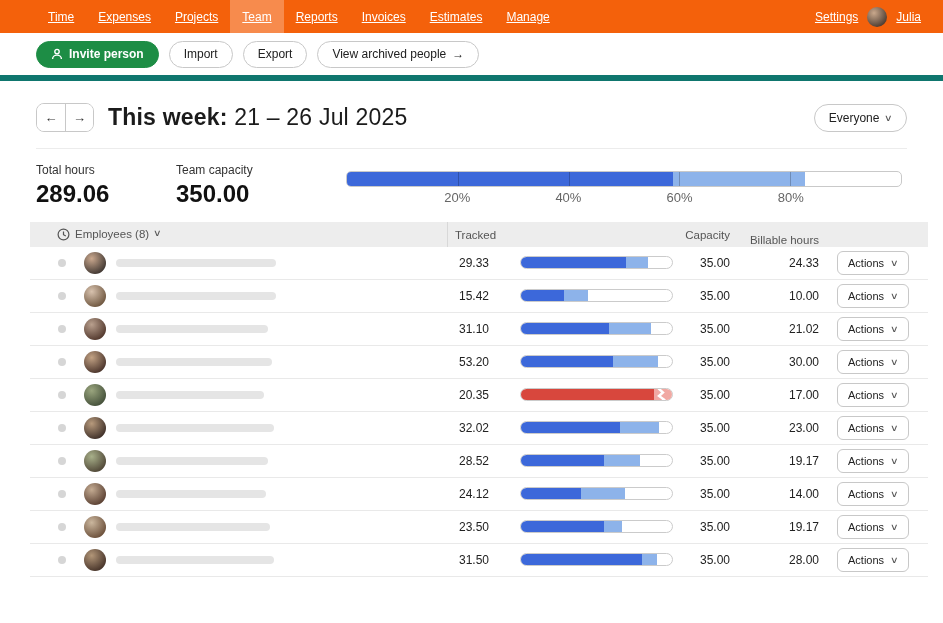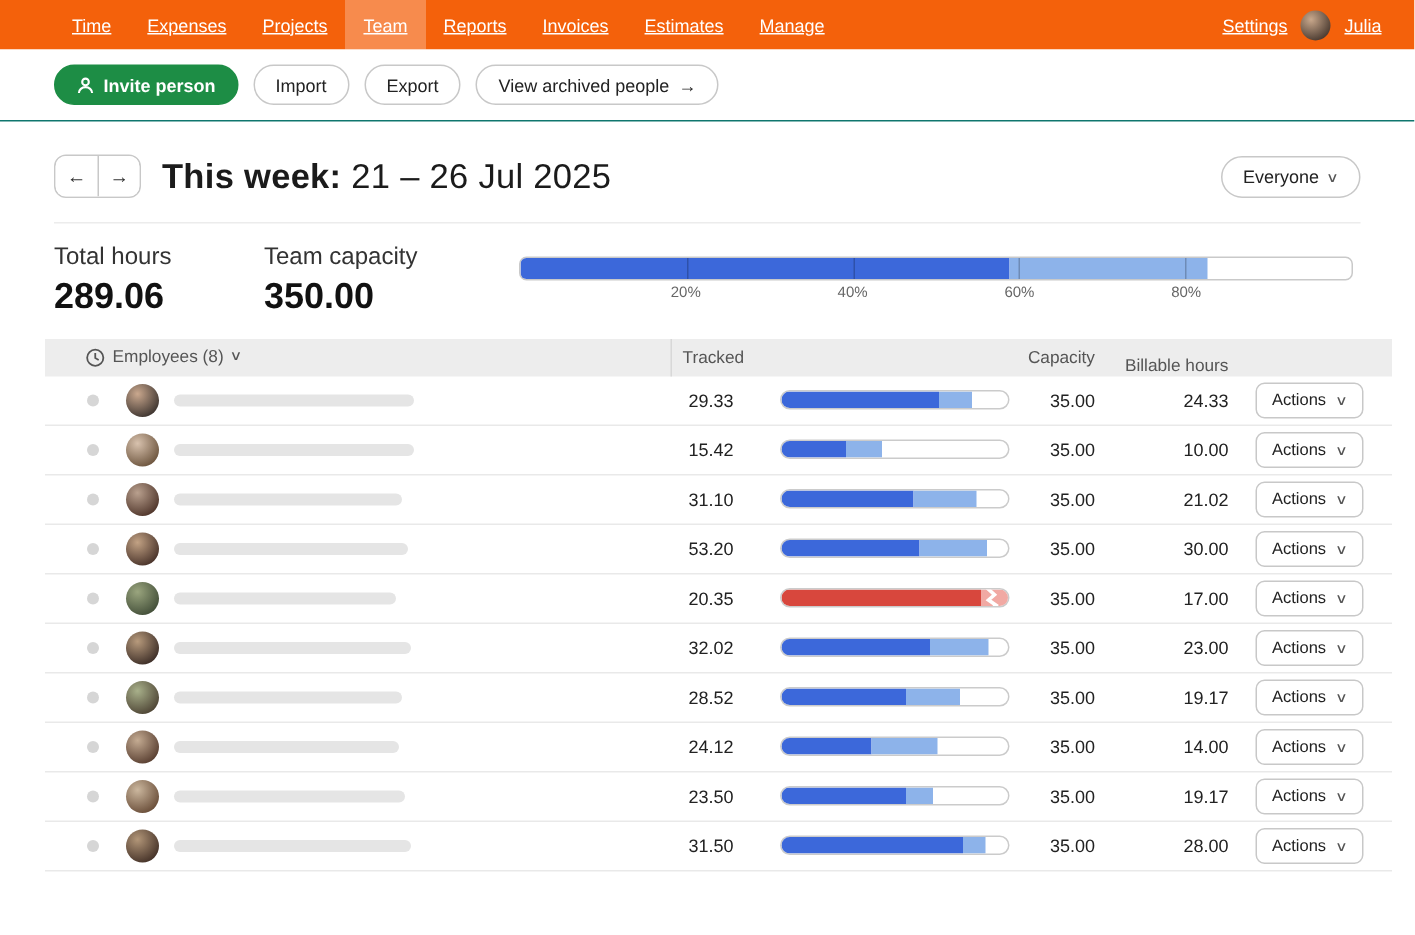--- a/index.html
+++ b/index.html
@@ -10,21 +10,21 @@
   .nav { height:33px; background:#f4610b; display:flex; align-items:stretch;
     padding-left:36px; color:#fff; font-size:12px;text-decoration:underline; }
   .nav-items { display:flex; align-items:stretch; }
   .nav-item { display:flex; align-items:center; padding:0 12px; cursor:pointer; }
   .nav-item.active { background:rgba(255,255,255,.27); }
   .nav-right { margin-left:auto; display:flex; align-items:center; gap:9px; padding-right:22px; }
   .nav-avatar { width:20px; height:20px; border-radius:50%; display:inline-block; }
 
   
   .toolbar { height:48px; display:flex; align-items:center; padding:0 36px;
-    border-bottom:1px solid #0f766e; background:#fff; }
+    border-bottom:6px solid #0f766e; background:#fff; }
   .btn { font-family:inherit; font-size:12px; background:#fff; border:1px solid #c8c8c8;
     border-radius:15px; height:27px; padding:0 14px; color:#222; cursor:pointer;
     display:inline-flex; align-items:center; gap:6px; }
   .btn-green { background:#1d8d45; border-color:#1d8d45; color:#fff; font-weight:bold; }
   .btn + .btn { margin-left:10px; }
   .btn-archived { margin-left:auto; }
 
   
   .week-row { margin:22px 36px 0 36px; display:flex; align-items:center;
     padding-bottom:16px; border-bottom:1px solid #ececec; }
@@ -34,33 +34,33 @@
   .arrow-group button + button { border-left:1px solid #c8c8c8; }
   .week-title { margin-left:14px; font-size:23px; color:#1b1b1b; letter-spacing:.2px; }
   .week-title b { font-weight:700; }
   .filter-btn { margin-left:auto; height:28px; }
   .chev { font-size:9px; color:#555; transform:scaleX(1.3); display:inline-block; }
 
   
   .summary { margin:14px 41px 0 36px; display:flex; }
   .stat { width:140px; }
   .stat.cap { width:170px; }
-  .stat-label { font-size:16px; color:#333; }
+  .stat-label { font-size:12px; color:#333; }
   .stat-value { font-size:24px; font-weight:bold; color:#111; margin-top:3px; }
   .legend { width:235px; padding-right:22px; padding-top:1px; }
   .legend-row { display:flex; align-items:center; font-size:12px; margin-bottom:9px; }
   .swatch { width:12px; height:12px; border-radius:3px; margin-right:9px; flex:none; }
   .legend-value { margin-left:auto; font-weight:bold; }
   .bigbar-wrap { flex:1; padding-top:8px; position:relative; }
   .bigbar { height:16px; border:1px solid #c9c9c9; border-radius:5px; background:#fff;
     position:relative; overflow:hidden; }
   .bigbar .fill { position:absolute; top:0; bottom:0; }
   .bigbar .tickline { position:absolute; top:0; bottom:0; width:1px; background:rgba(0,0,0,.22); }
   .tick-label { position:absolute; top:27px; transform:translateX(-50%);
-    font-size:10px; color:#666; }
+    font-size:13px; color:#666; }
 
   
   .table { margin:14px 15px 0 30px; font-size:12px; }
   .thead { height:25px; background:#ededed; position:relative; color:#555;
     font-size:11.5px; display:flex; align-items:center; }
   .th-emp { display:flex; align-items:flex-start; gap:5px; padding-left:27px; cursor:pointer; }
   .th-abs { position:absolute; top:0; bottom:0; display:flex; align-items:center; }
   .th-tracked { left:425px; }
   .th-capacity { left:630px; width:70px; justify-content:flex-end; }
   .th-billable { left:700px; width:89px; justify-content:flex-end;margin-top:10px; }

